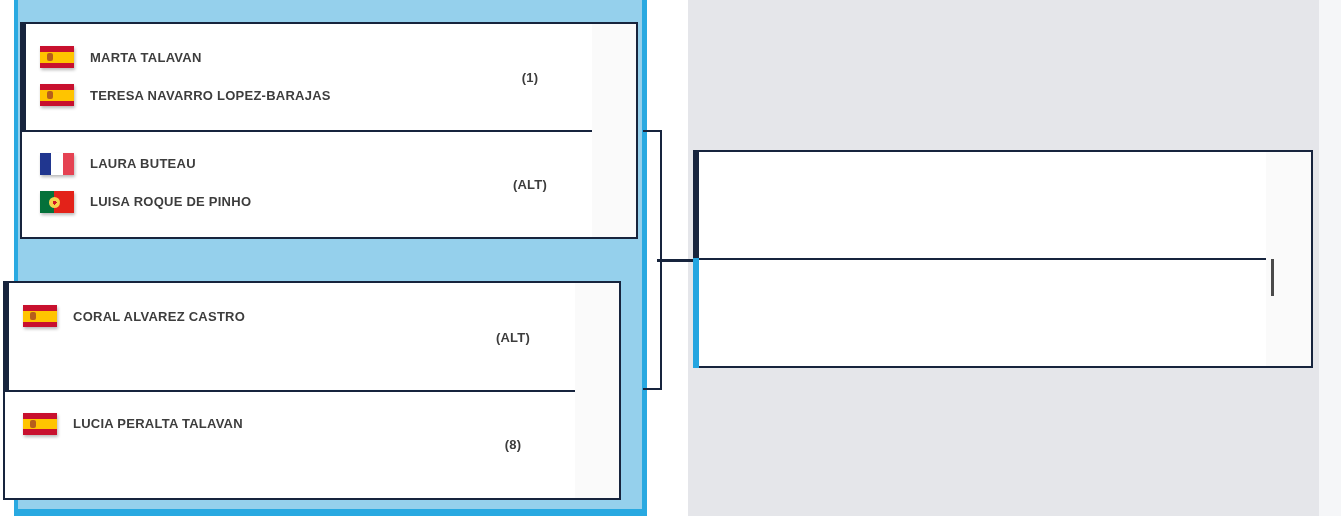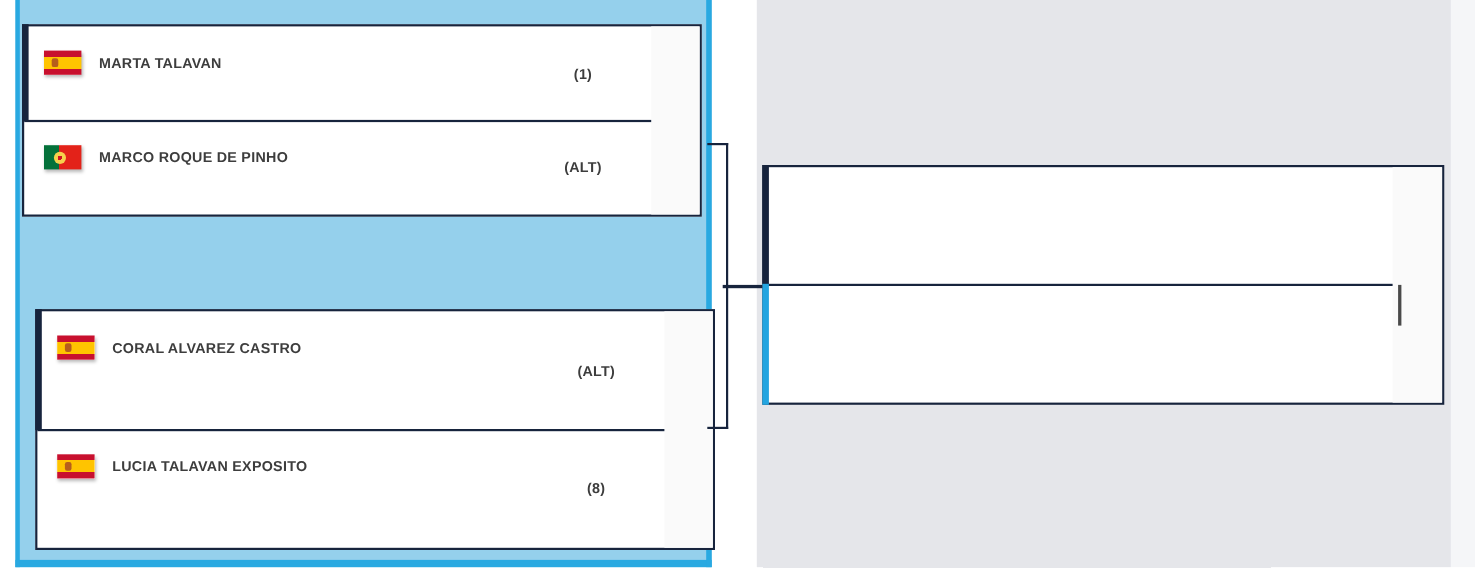--- a/index.html
+++ b/index.html
@@ -8,22 +8,22 @@
 
   
   .blue-panel{position:absolute;left:14px;top:0;width:633px;height:516px;box-sizing:border-box;
               background:#95d0ec;border-left:4px solid #29a9e1;border-right:5px solid #29a9e1;
               border-bottom:7px solid #29a9e1;}
   .gray-panel{position:absolute;left:688px;top:0;width:631px;height:516px;background:#e5e6ea;}
   .right-strip{position:absolute;left:1319px;top:0;width:22px;height:516px;background:#f5f6f8;}
 
   
   .match{position:absolute;background:#ffffff;border:2px solid #17243d;box-sizing:border-box;}
-  .match-1{left:20px;top:22px;width:618px;height:175px;}
-  .match-2{left:32px;top:281px;width:618px;height:219px;}
+  .match-1{left:20px;top:22px;width:618px;height:217px;}
+  .match-2{left:3px;top:281px;width:618px;height:219px;}
   .match-next{left:693px;top:150px;width:620px;height:218px;}
 
   .score-col{position:absolute;top:0;right:0;bottom:0;width:44px;background:#fafafa;z-index:0;}
   .match-next .score-col{width:45px;}
 
   .team-slot{position:relative;height:50%;box-sizing:border-box;z-index:1;}
   .team-slot.top .divider{position:absolute;bottom:-1px;left:0;height:2px;background:#17243d;
                           width:calc(100% - 44px);z-index:3;}
   .match-next .team-slot.top .divider{width:calc(100% - 45px);}
 
@@ -73,30 +73,38 @@
 
   <div class="match match-1">
     <div class="score-col"></div>
 
     <div class="team-slot top accent-navy">
       <div class="players">
         <div class="player">
           <span class="flag" data-flag="es"></span>
           <span class="player-name">MARTA TALAVAN</span>
         </div>
+        <div class="player">
+          <span class="flag" data-flag="es"></span>
+          <span class="player-name">TERESA NAVARRO LOPEZ-BARAJAS</span>
+        </div>
       </div>
       <div class="seed">(1)</div>
       <div class="divider"></div>
     </div>
 
     <div class="team-slot bottom">
       <div class="players">
         <div class="player">
+          <span class="flag" data-flag="fr"></span>
+          <span class="player-name">LAURA BUTEAU</span>
+        </div>
+        <div class="player">
           <span class="flag" data-flag="pt"></span>
-          <span class="player-name">MARCO ROQUE DE PINHO</span>
+          <span class="player-name">LUISA ROQUE DE PINHO</span>
         </div>
       </div>
       <div class="seed">(ALT)</div>
     </div>
   </div>
 
   <div class="match match-2">
     <div class="score-col"></div>
 
     <div class="team-slot top accent-navy">
@@ -107,21 +115,21 @@
         </div>
       </div>
       <div class="seed">(ALT)</div>
       <div class="divider"></div>
     </div>
 
     <div class="team-slot bottom">
       <div class="players">
         <div class="player">
           <span class="flag" data-flag="es"></span>
-          <span class="player-name">LUCIA TALAVAN EXPOSITO</span>
+          <span class="player-name">LUCIA PERALTA TALAVAN</span>
         </div>
       </div>
       <div class="seed">(8)</div>
     </div>
   </div>
 
   <div class="line line-stub1"></div>
   <div class="line line-stub2"></div>
   <div class="line line-v"></div>
   <div class="line line-mid"></div>

